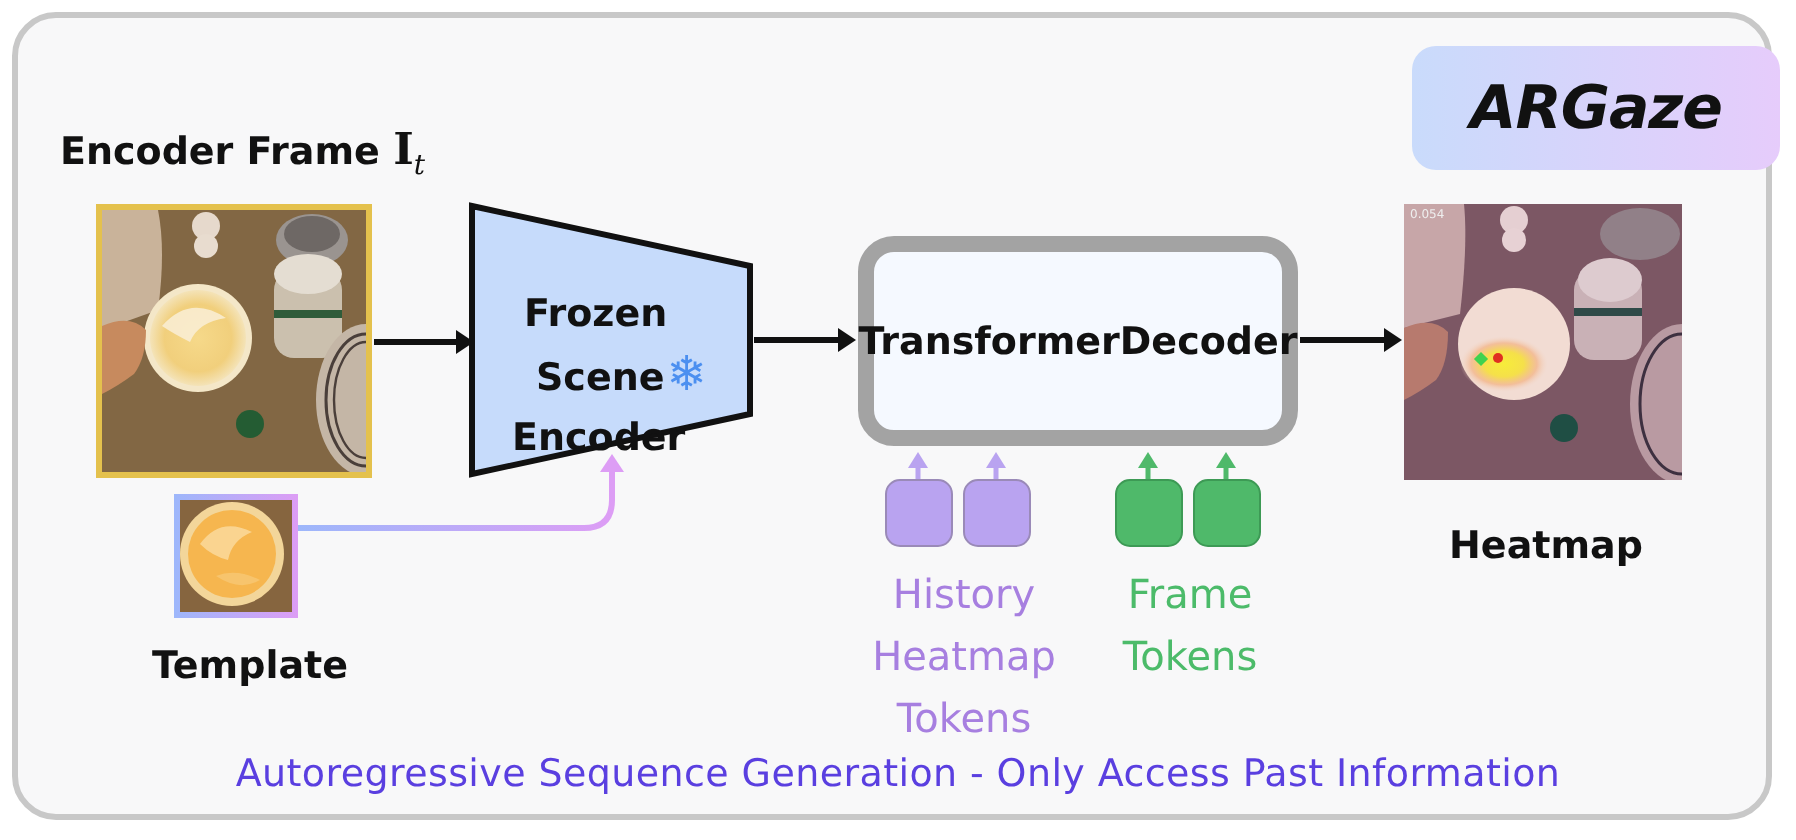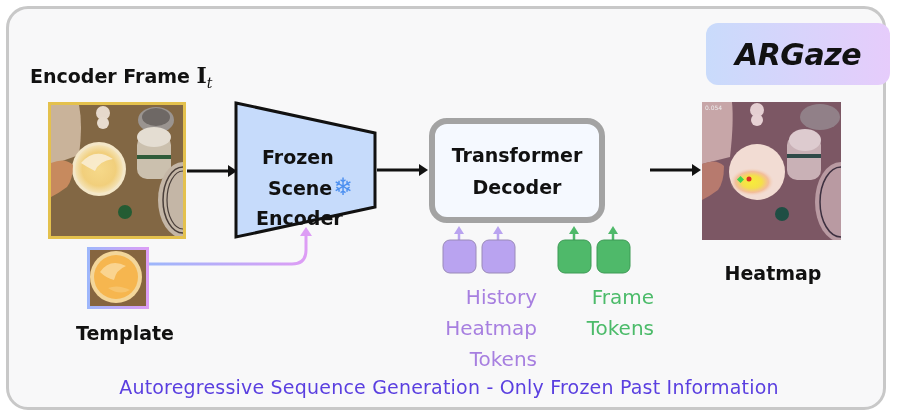--- a/index.html
+++ b/index.html
@@ -25,26 +25,26 @@
     left: 48px; top: 102px; width: 138px; height: 137px; box-sizing: border-box;
     border: 3px solid #e4c14d; overflow: hidden;
   }
   .frame-prev {
     left: 87px; top: 247px; width: 62px; height: 62px; box-sizing: border-box; padding: 3px;
     background: linear-gradient(90deg, #9db7fb, #dd9df5);
   }
   .frame-prev .inner { width: 100%; height: 100%; overflow: hidden; }
   .label-prev { left: 20px; top: 318px; width: 210px; text-align: center; font-size: 19px; line-height: 30px; }
   .decoder {
-    left: 429px; top: 118px; width: 176px; height: 105px; box-sizing: border-box;
-    border: 6px solid #a3a3a3; border-radius: 18px; background: #f5f9ff;
-    display: flex; flex-direction: column; align-items: center; justify-content: center;
+    left: 429px; top: 118px; width: 220px; height: 105px; box-sizing: border-box;
+    border: 8px solid #a3a3a3; border-radius: 18px; background: #f5f9ff;
+    display: flex; align-items: center; justify-content: center;
     font-size: 19px; font-weight: bold; line-height: 32px; color: #111;
   }
-  .token-labels { font-size: 20px; line-height: 31px; text-align: right; }
+  .token-labels { font-size: 20px; line-height: 31px; text-align: center; }
   .purple-text { color: #a77fe0; }
   .green-text { color: #4cbb6a; }
   .heatmap-frame { left: 702px; top: 102px; width: 139px; height: 138px; overflow: hidden; }
   .label-heatmap { left: 700px; top: 258px; width: 146px; text-align: center; font-size: 19px; line-height: 30px; }
   .footer {
     left: 0; top: 376px; width: 898px; text-align: center;
     font-family: "DejaVu Sans", sans-serif; font-size: 19px; color: #5a3fe0; letter-spacing: 0.2px;
   }
   .score { position: absolute; left: 3px; top: 2px; font-size: 6px; color: #eee; font-family: "DejaVu Sans", sans-serif; }
 </style>
@@ -196,13 +196,13 @@
     <rect x="36" y="75" width="5" height="5" fill="#3fd24f" transform="rotate(45 38.5 77.5)"></rect>
     <circle cx="47" cy="77" r="2.5" fill="#e02f21"></circle>
   </svg>
   <span class="score">0.054</span>
 </div>
 
 <div class="abs bold label-heatmap">
   <div>Heatmap</div>
 </div>
 
-<div class="abs footer">Autoregressive Sequence Generation - Only Frozen Past Information</div>
+<div class="abs footer">Autoregressive Sequence Generation - Only Access Past Information</div>
 
 </body></html>

